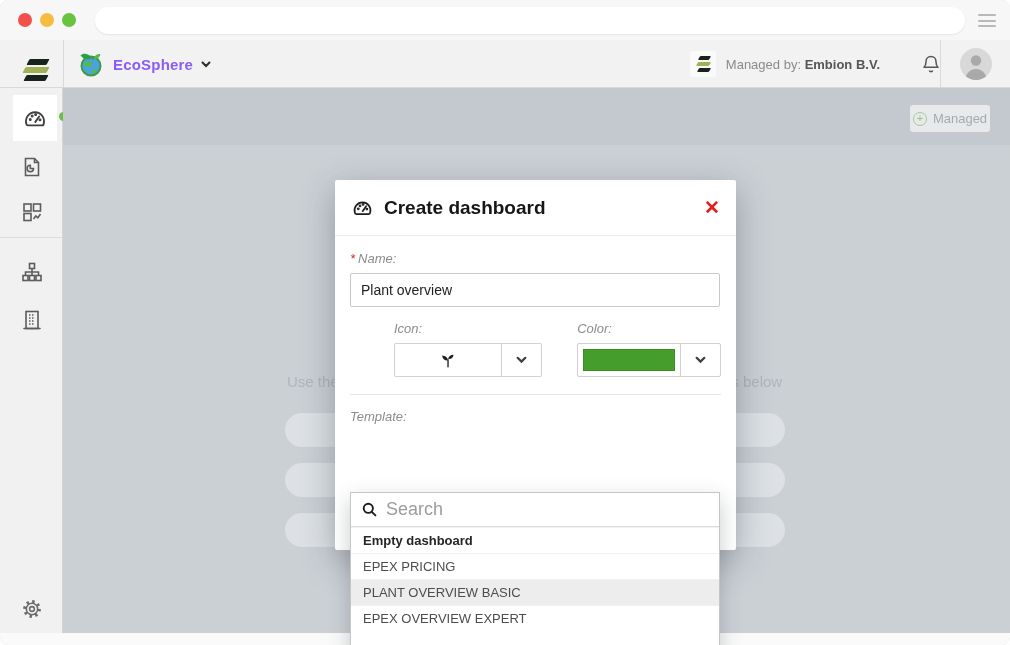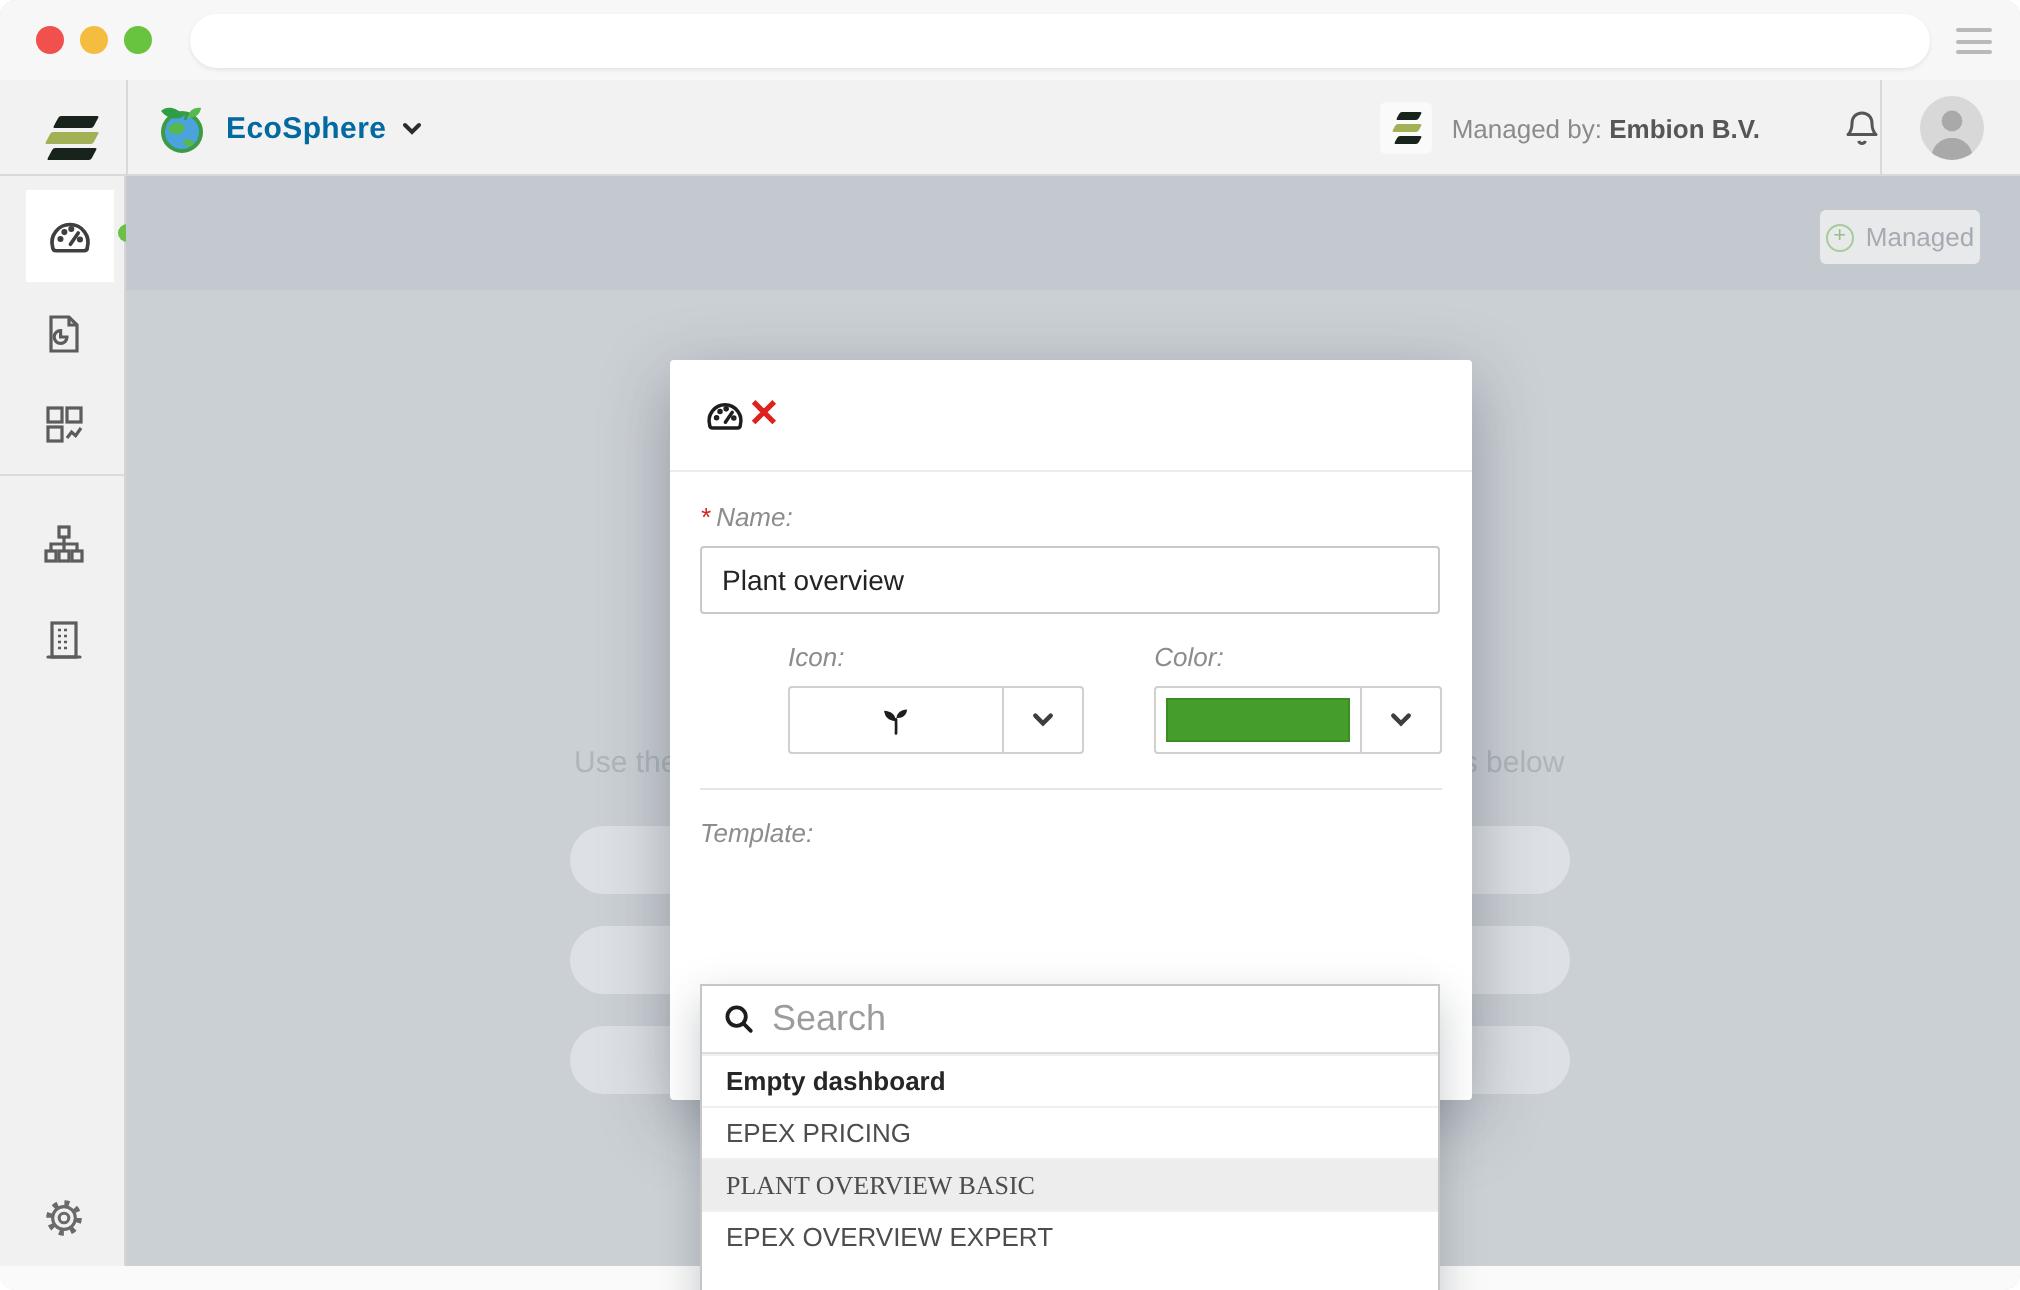--- a/index.html
+++ b/index.html
@@ -15,21 +15,21 @@
 
   
   .appheader { position:absolute; left:0; top:40px; width:1010px; height:48px; background:#f2f2f2; border-bottom:1px solid #d9d9d9; }
   .vline { position:absolute; top:0; bottom:0; width:1px; background:#d9d9d9; }
   .embion-logo { display:inline-flex; flex-direction:column; gap:2px; }
   .embion-logo i { display:block; height:6px; transform:skewX(-28deg); border-radius:1px; }
   .embion-logo .b1 { width:20px; margin-left:8px; background:#18241b; }
   .embion-logo .b2 { width:24px; margin-left:4px; background:#a2b156; }
   .embion-logo .b3 { width:22px; margin-left:5px; background:#18241b; }
   .brand-wrap { position:absolute; left:78px; top:0; height:48px; display:flex; align-items:center; gap:8px; }
-  .brand { font-size:15px; font-weight:bold; color:#0369a1; letter-spacing:.2px; }
+  .brand { font-size:15px; font-weight:bold; color:#8b5cf6; letter-spacing:.2px; }
   .hdr-right { position:absolute; right:70px; top:0; height:48px; display:flex; align-items:center; gap:10px; }
   .mini-logo-tile { width:26px; height:26px; background:#fafafa; border-radius:3px; display:flex; align-items:center; justify-content:center; }
   .mini-logo-tile .embion-logo i { height:4px; }
   .mini-logo-tile .b1 { width:11px; margin-left:4px; }
   .mini-logo-tile .b2 { width:13px; margin-left:2px; }
   .mini-logo-tile .b3 { width:12px; margin-left:3px; }
   .managed { font-size:13px; color:#8b8b8b; }
   .managed b { color:#565656; }
   .avatar-zone { position:absolute; right:0; top:0; width:69px; height:48px; display:flex; align-items:center; justify-content:center; }
   .avatar { width:32px; height:32px; border-radius:50%; background:#d8d8d8; overflow:hidden; display:flex; align-items:center; justify-content:center; }
@@ -69,21 +69,21 @@
   .swatch-wrap { flex:1; padding:5px; }
   .swatch { width:100%; height:100%; border:1px solid #3c8c24; }
   .hr { height:1px; background:#e6e6e6; margin:17px 0 14px 0; }
   .dropdown { position:absolute; left:15px; top:256px; width:370px; height:186px; background:#fff; border:1px solid #c6c6c6; box-shadow:0 8px 20px rgba(40,50,60,.25); z-index:5; }
   .search-row { height:34px; border-bottom:1px solid #dcdcdc; display:flex; align-items:center; padding:0 11px; gap:9px; }
   .search-input { border:none; outline:none; flex:1; font-size:18px; color:#333; font-family:"Liberation Sans",sans-serif; }
   .search-input::placeholder { color:#9c9c9c; }
   .opt { height:26px; display:flex; align-items:center; padding:0 12px; font-size:13px; color:#4d4d4d; border-top:1px solid #f0f0f0; cursor:pointer; }
   .opt:first-of-type { border-top:none; }
   .opt.bold { font-weight:bold; color:#262626; }
-  .opt.hover { background:#ededed;font-family:Liberation Serif, serif; }
+  .opt.hover { background:#ededed; }
 
   .bottombar { position:absolute; left:0; top:633px; width:1010px; height:12px; background:#fafafa; }
   svg { display:block; }
 </style>
 </head>
 <body>
 
 <div id="window">
 
   <div class="chrome">
@@ -239,20 +239,21 @@
         <span>
           <svg width="23" height="23" viewBox="0 0 24 24" fill="none" stroke="#1d1d1d" stroke-width="1.8" stroke-linecap="round">
             <path d="M4 17.2 a8.3 8.3 0 1 1 16 0 q0 1.6 -1.6 1.6 h-12.8 q-1.6 0 -1.6 -1.6z"></path>
             <line x1="12.2" y1="15.8" x2="15.8" y2="10.6"></line>
             <circle cx="7.6" cy="13.4" r="0.55" fill="#1d1d1d"></circle>
             <circle cx="9.4" cy="10.2" r="0.55" fill="#1d1d1d"></circle>
             <circle cx="12.6" cy="8.8" r="0.55" fill="#1d1d1d"></circle>
             <circle cx="16.6" cy="13.6" r="0.55" fill="#1d1d1d"></circle>
           </svg>
         </span>
+        <span class="modal-title">Create dashboard</span>
         <span class="modal-close">✕</span>
       </div>
 
       <div class="modal-body">
         <div class="fld-label">
           <span class="req">*</span><span>Name:</span>
         </div>
         <input class="txt-input" type="text" value="Plant overview" style="">
 
         <div class="row2">

